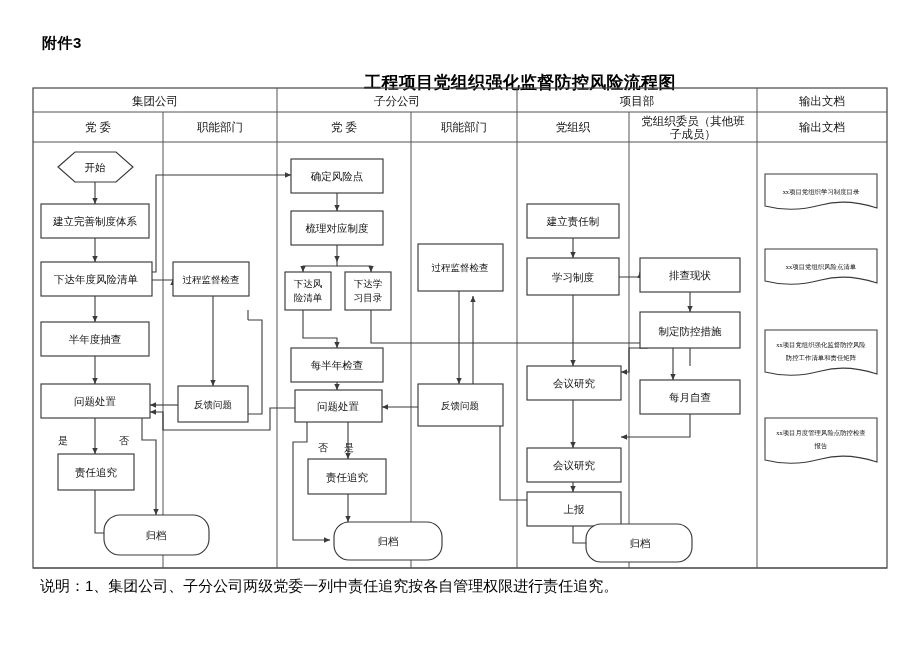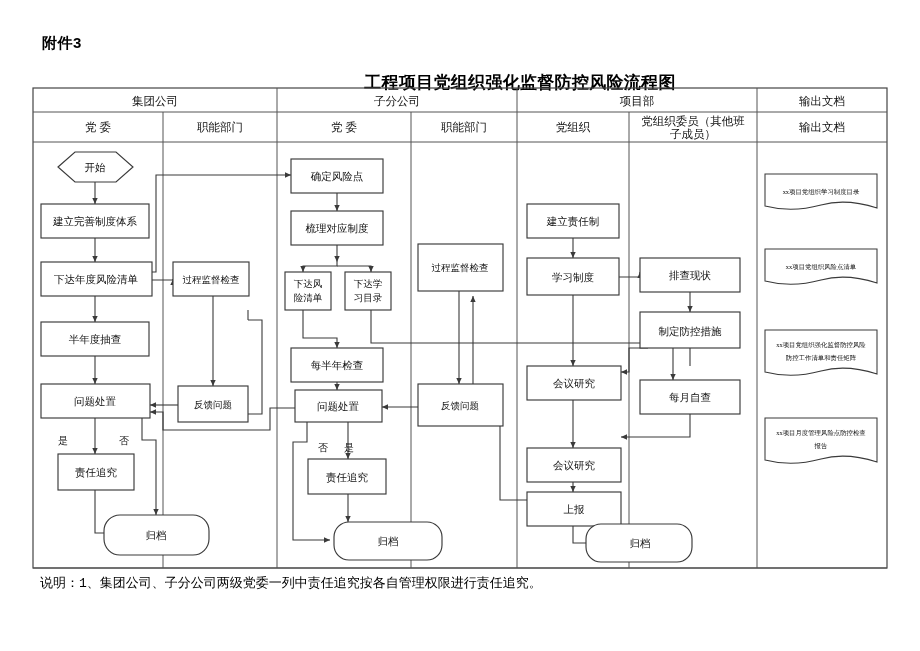--- a/index.html
+++ b/index.html
@@ -88,23 +88,23 @@
   .conn {
     stroke: #3a3a3a;
     stroke-width: 1.1;
     fill: none;
   }
   #footer-notes {
     position: absolute;
     left: 40px;
     top: 575px;
     width: 700px;
-    font-size: 13px;
+    font-size: 15px;
     line-height: 1.45;
-    font-family: Liberation Mono, monospace;
+    font-family: Liberation Sans, sans-serif;
   }
   #footer-notes .note-line { white-space: nowrap; }
   #footer-notes .note-line.indent { padding-left: 30px; }
 </style>
 </head>
 <body>
 
 <div id="attachment-label">附件3</div>
 <div id="doc-title">工程项目党组织强化监督防控风险流程图</div>
 

